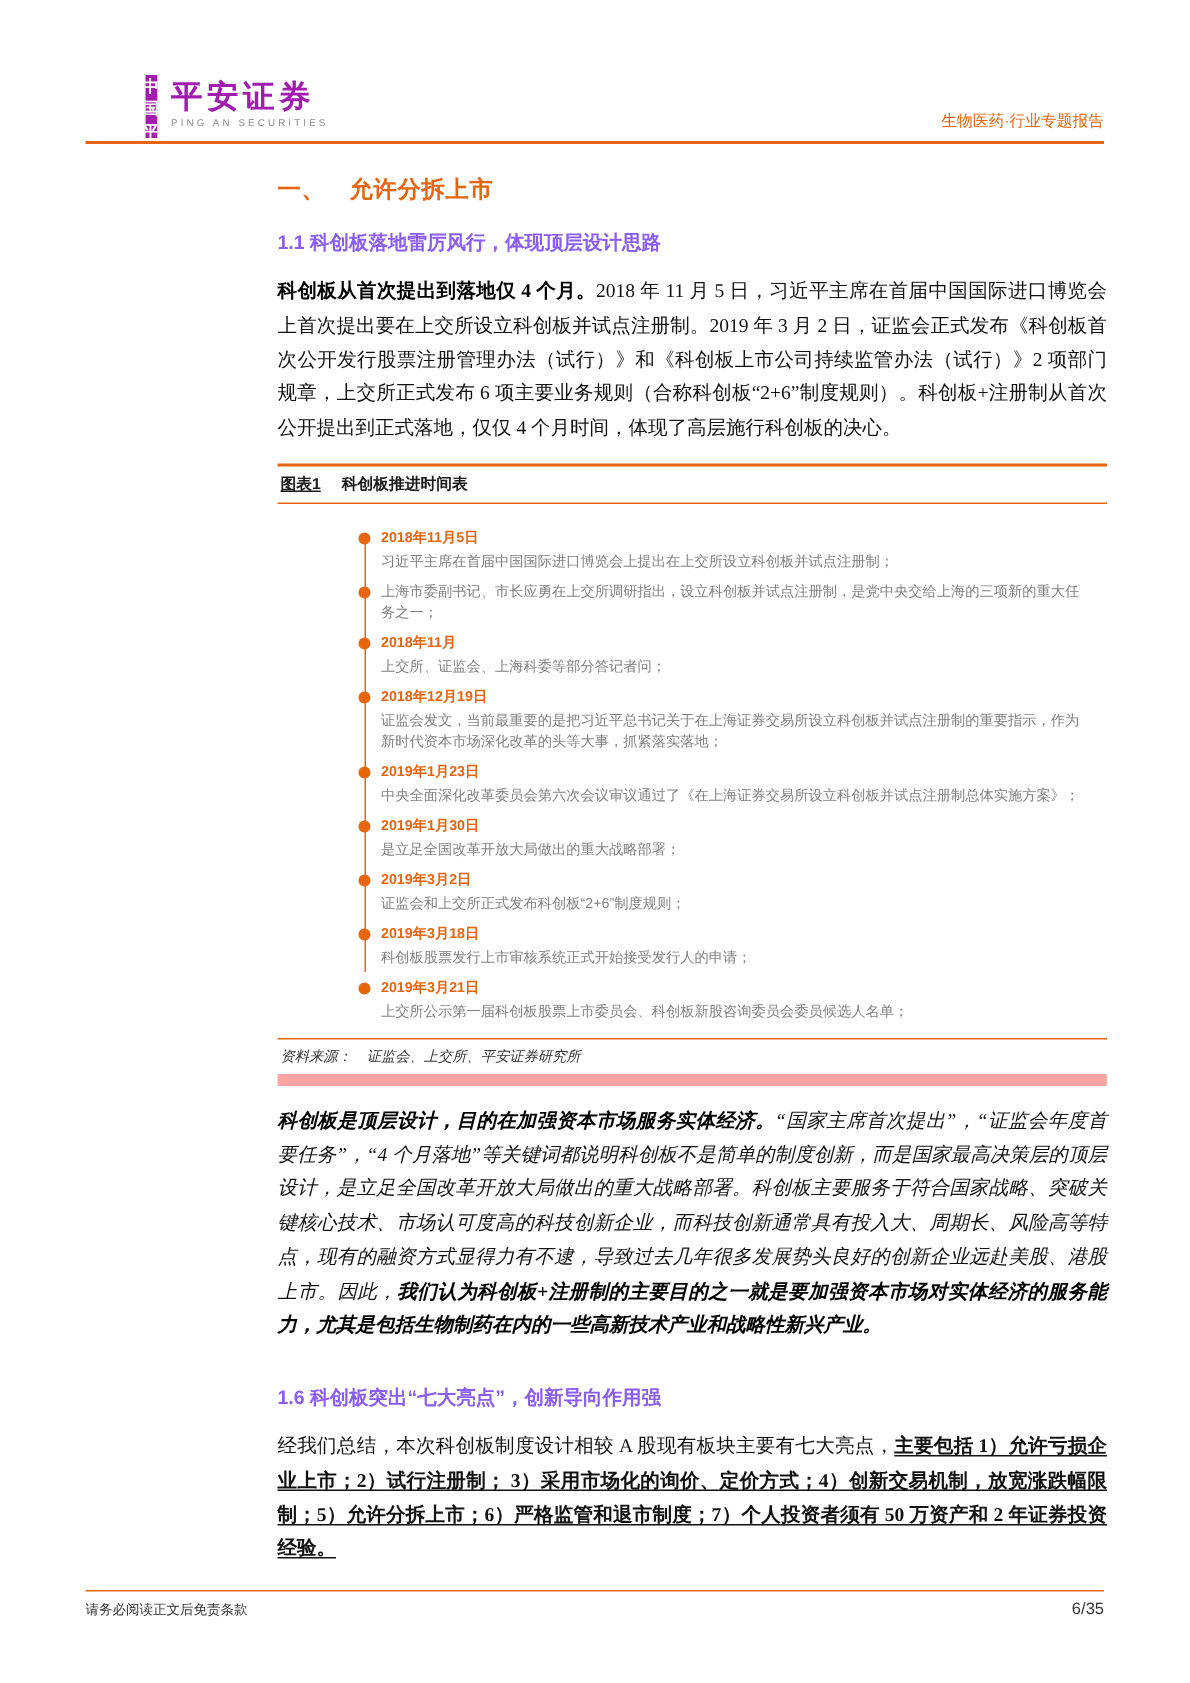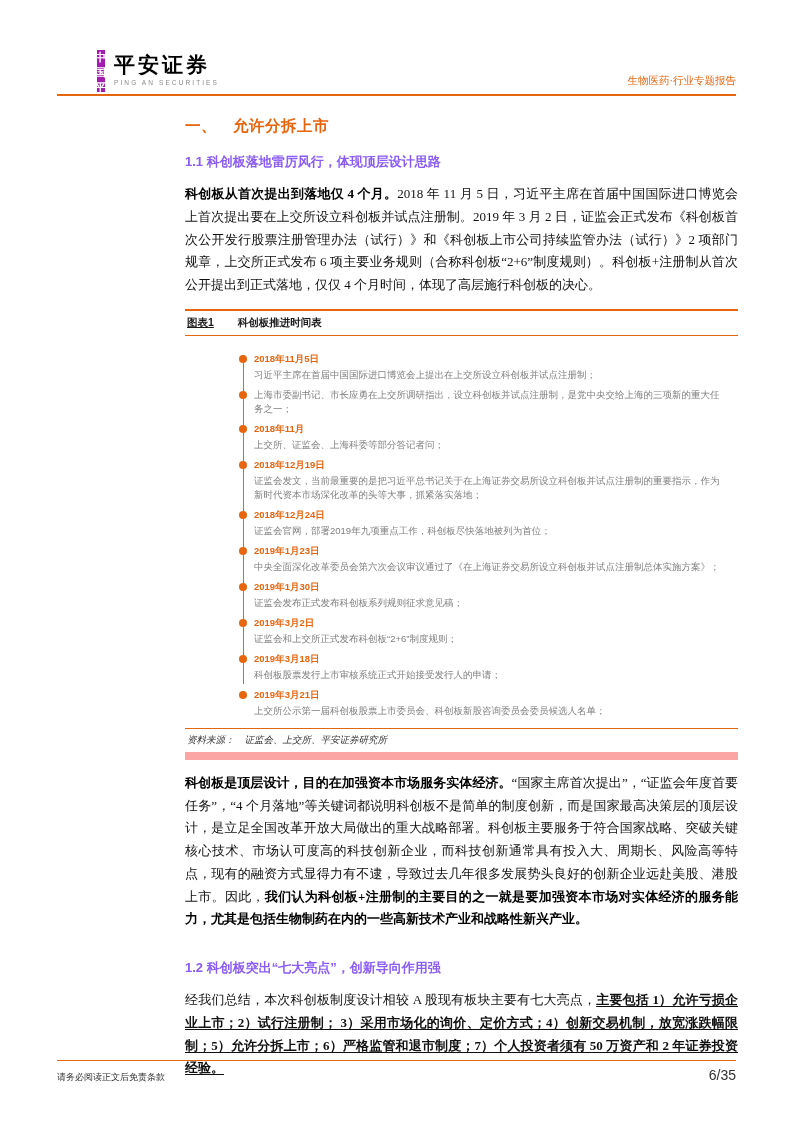--- a/index.html
+++ b/index.html
@@ -11,21 +11,21 @@
     background:#ffffff; overflow:hidden;
   }
 
   
   .brand-block { position:absolute; top:50px; left:57px; display:flex; align-items:flex-start; gap:9px; }
   .logo-box { width:48px; height:42px; display:flex; flex-direction:column; overflow:hidden; }
   .logo-top { flex:1; background:#a21caf; color:#fff; font-size:11px; font-weight:bold;
               display:flex; align-items:center; justify-content:center; letter-spacing:1px;margin-left:40px; }
   .logo-bar { height:9px; background:#d42e12; }
   .brand-text { padding-top:3px; }
-  .brand-cn { font-size:21px; font-weight:bold; color:#000000; letter-spacing:3px; line-height:1.1; }
+  .brand-cn { font-size:21px; font-weight:bold; color:#a21caf; letter-spacing:3px; line-height:1.1; }
   .brand-en { font-size:6.5px; color:#8a8a8a; letter-spacing:2.1px; margin-top:3px; }
   .report-type { position:absolute; top:74px; right:57px; color:#e8650f; font-weight:normal; font-size:10.5px; }
   .header-rule { position:absolute; top:94px; left:57px; right:57px; height:2px; background:#e8650f; }
 
   
   .content { position:absolute; left:185px; top:106px; width:553px; }
 
   .sec-title { color:#e8650f; font-size:15.5px; font-weight:bold; margin:10px 0 16px 0; letter-spacing:0.5px; }
   .sec-title .sec-num { margin-right:16px; }
 
@@ -37,21 +37,21 @@
   }
   .body-text b { color:#000; }
   .ulb { font-weight:bold; text-decoration:underline; text-underline-offset:2px; }
 
   
   .figure { margin-top:12px; }
   .figure-header {
     border-top:2px solid #e8650f; border-bottom:1px solid #e8650f;
     padding:5px 2px; font-size:10.5px; font-weight:bold; color:#1a1a1a;
   }
-  .figure-header .fig-label { margin-right:24px;text-decoration:underline; }
+  .figure-header .fig-label { margin-right:14px;text-decoration:underline; }
   .figure-body { padding:16px 0 4px 54px; }
   .timeline { position:relative; }
   .timeline::before {
     content:""; position:absolute; left:3.5px; top:7px; bottom:34px;
     width:1px; background:#e8650f;
   }
   .tl-item { position:relative; padding-left:15px; margin-bottom:6px; }
   .tl-dot { position:absolute; left:0; top:3px; width:8px; height:8px; border-radius:50%; background:#e8650f; }
   .tl-date { color:#e8650f; font-weight:bold; font-size:9.5px; line-height:14px; margin-bottom:2px; }
   .tl-desc { color:#808080; font-size:9.5px; line-height:14px; max-width:470px; }
@@ -62,21 +62,21 @@
   }
   .figure-source .src-label { margin-right:10px; }
 
   
   .footer-rule { position:absolute; left:57px; right:57px; top:1060px; height:1px; background:#e8650f; }
   .footer-row {
     position:absolute; left:57px; right:57px; top:1067px;
     display:flex; justify-content:space-between; align-items:baseline;gap:36px;
   }
   .footer-disclaimer { font-size:9px; color:#333333; }
-  .footer-page { font-size:14px; color:#333333; }
+  .footer-page { font-size:11px; color:#333333; }
 </style>
 </head>
 <body>
 
 <div class="page">
 
   <div class="brand-block">
     <div class="logo-box">
       <div class="logo-top">中国平安</div>
       <div class="logo-bar"></div>
@@ -122,36 +122,31 @@
             <div class="tl-date">2018年11月</div>
             <div class="tl-desc">上交所、证监会、上海科委等部分答记者问；</div>
           </div>
 
           <div class="tl-item">
             <span class="tl-dot"></span>
             <div class="tl-date">2018年12月19日</div>
             <div class="tl-desc">证监会发文，当前最重要的是把习近平总书记关于在上海证券交易所设立科创板并试点注册制的重要指示，作为新时代资本市场深化改革的头等大事，抓紧落实落地；</div>
           </div>
 
-          <div class="tl-item">
-            <span class="tl-dot"></span>
-            <div class="tl-date">2018年12月24日</div>
-            <div class="tl-desc">证监会官网，部署2019年九项重点工作，科创板尽快落地被列为首位；</div>
-          </div>
 
           <div class="tl-item">
             <span class="tl-dot"></span>
             <div class="tl-date">2019年1月23日</div>
             <div class="tl-desc">中央全面深化改革委员会第六次会议审议通过了《在上海证券交易所设立科创板并试点注册制总体实施方案》；</div>
           </div>
 
           <div class="tl-item">
             <span class="tl-dot"></span>
             <div class="tl-date">2019年1月30日</div>
-            <div class="tl-desc">证监会发布正式发布科创板系列规则征求意见稿；</div>
+            <div class="tl-desc">是立足全国改革开放大局做出的重大战略部署；</div>
           </div>
 
           <div class="tl-item">
             <span class="tl-dot"></span>
             <div class="tl-date">2019年3月2日</div>
             <div class="tl-desc">证监会和上交所正式发布科创板“2+6”制度规则；</div>
           </div>
 
           <div class="tl-item">
             <span class="tl-dot"></span>
@@ -165,23 +160,23 @@
             <div class="tl-desc">上交所公示第一届科创板股票上市委员会、科创板新股咨询委员会委员候选人名单；</div>
           </div>
 
         </div>
       </div>
       <div class="figure-source">
         <span class="src-label">资料来源：</span><span>证监会、上交所、平安证券研究所</span>
       </div>
     </div>
 
-    <p class="body-text" style="margin-top:12px;"><b>科创板是顶层设计，目的在加强资本市场服务实体经济。</b><span>“国家主席首次提出”，“证监会年度首要任务”，“4 个月落地”等关键词都说明科创板不是简单的制度创新，而是国家最高决策层的顶层设计，是立足全国改革开放大局做出的重大战略部署。科创板主要服务于符合国家战略、突破关键核心技术、市场认可度高的科技创新企业，而科技创新通常具有投入大、周期长、风险高等特点，现有的融资方式显得力有不逮，导致过去几年很多发展势头良好的创新企业远赴美股、港股上市。因此，</span><b>我们认为科创板+注册制的主要目的之一就是要加强资本市场对实体经济的服务能力，尤其是包括生物制药在内的一些高新技术产业和战略性新兴产业。</b></p>
+    <p class="body-text" style="margin-top:12px;font-style:italic;"><b>科创板是顶层设计，目的在加强资本市场服务实体经济。</b><span>“国家主席首次提出”，“证监会年度首要任务”，“4 个月落地”等关键词都说明科创板不是简单的制度创新，而是国家最高决策层的顶层设计，是立足全国改革开放大局做出的重大战略部署。科创板主要服务于符合国家战略、突破关键核心技术、市场认可度高的科技创新企业，而科技创新通常具有投入大、周期长、风险高等特点，现有的融资方式显得力有不逮，导致过去几年很多发展势头良好的创新企业远赴美股、港股上市。因此，</span><b>我们认为科创板+注册制的主要目的之一就是要加强资本市场对实体经济的服务能力，尤其是包括生物制药在内的一些高新技术产业和战略性新兴产业。</b></p>
 
-    <div class="sub-title" style="margin-top:28px;">1.2 科创板突出“七大亮点”，创新导向作用强</div>
+    <div class="sub-title" style="margin-top:28px;">1.6 科创板突出“七大亮点”，创新导向作用强</div>
 
     <p class="body-text"><span>经我们总结，本次科创板制度设计相较 A 股现有板块主要有七大亮点，</span><span class="ulb">主要包括 1）允许亏损企业上市；2）试行注册制； 3）采用市场化的询价、定价方式；4）创新交易机制，放宽涨跌幅限制；5）允许分拆上市；6）严格监管和退市制度；7）个人投资者须有 50 万资产和 2 年证券投资经验。</span></p>
 
   </div>
 
   <div class="footer-rule"></div>
   <div class="footer-row">
     <span class="footer-disclaimer">请务必阅读正文后免责条款</span>
     <span class="footer-page">6/35</span>
   </div>

